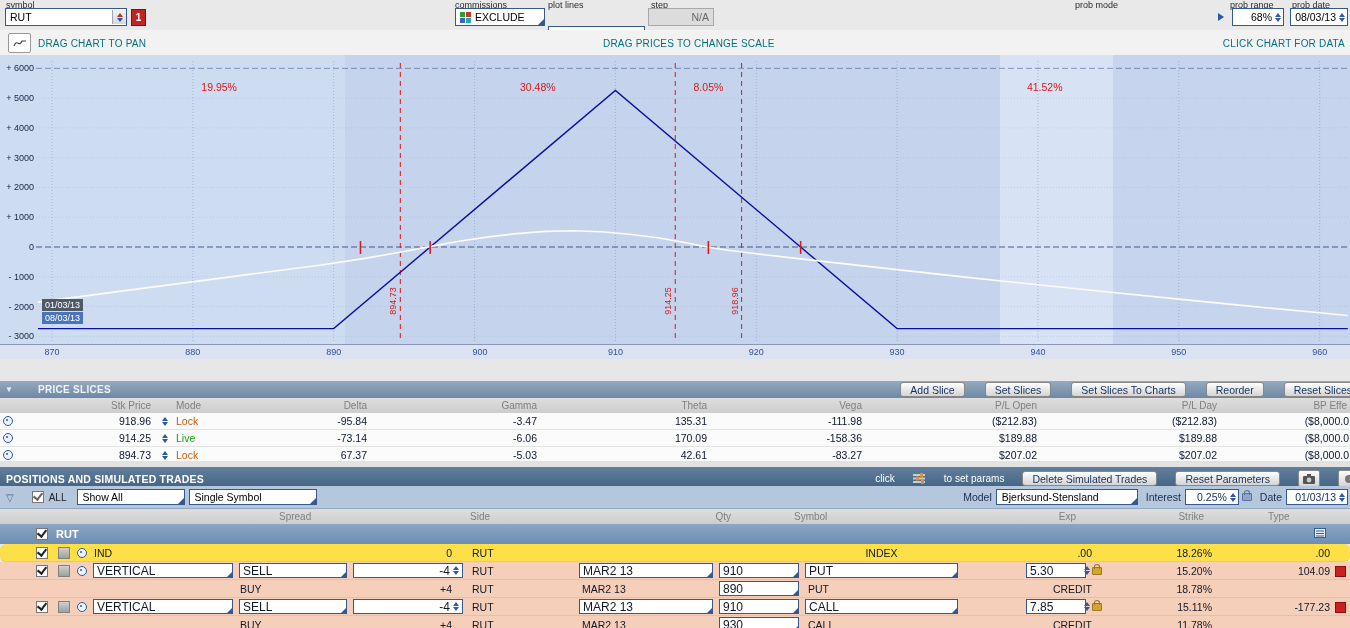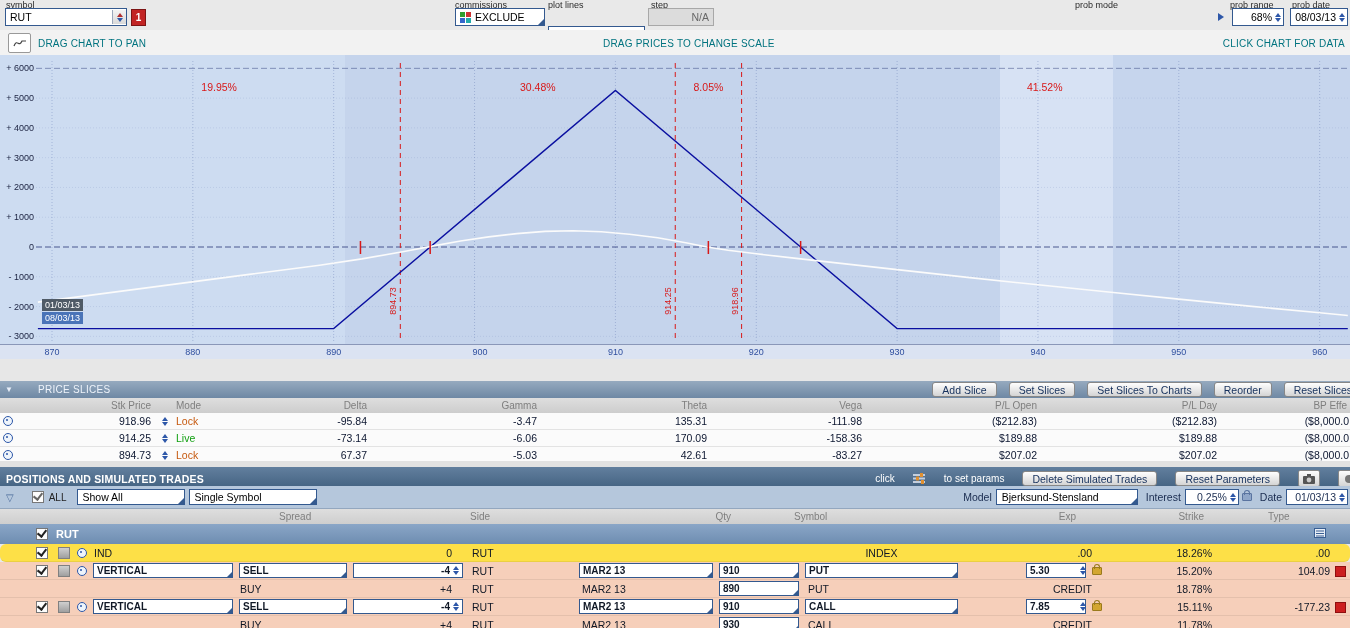--- a/index.html
+++ b/index.html
@@ -63,22 +63,22 @@
   .lk.blue{background:#8fa6c8;border-color:#5a74a0;} .lk.blue::before{border-color:#5a74a0;}
   .al{display:inline-block;width:9px;height:9px;background:#cc1f1f;border:1px solid #8e0f0f;}
 
   
   :root{
     --slcols:16px 138px 18px 62px 136px 170px 170px 155px 175px 180px 1fr;
     --pcols:30px 24px 20px 16px 146px 114px 116px 110px 140px 86px 159px 145px 112px 132px;
   }
   #psbar{position:absolute;left:0;top:381px;width:1350px;height:17px;
       background:linear-gradient(#96aabf,#6e88a4);display:flex;align-items:center;color:#eef3fa;font-size:10px;}
-  #psbar .title{font-weight:normal;letter-spacing:.3px;margin-left:4px;padding-left:21px;}
-  #psbar .btns{margin-left:auto;display:flex;gap:12px;padding-right:0;}
+  #psbar .title{font-weight:bold;letter-spacing:.3px;margin-left:4px;padding-left:21px;}
+  #psbar .btns{margin-left:auto;display:flex;gap:20px;padding-right:0;}
   #psbar .btns .btn:last-child{margin-right:-12px;}
   #pshead{position:absolute;left:0;top:398px;width:1350px;height:15px;background:linear-gradient(#dedede,#cdcdcd);
       display:grid;grid-template-columns:var(--slcols);align-items:center;font-size:10px;color:#7f7f7f;}
   #psrows{position:absolute;left:0;top:413px;width:1350px;}
   .slrow{height:16px;display:grid;grid-template-columns:var(--slcols);align-items:center;background:#fbfbfb;
       border-bottom:1px solid #e3e3e3;font-size:10.5px;color:#0c1630;}
   .num{text-align:right;padding-right:3px;white-space:nowrap;}
   .cc{display:flex;align-items:center;justify-content:center;}
   .modecell{padding-left:4px;font-size:10.5px;cursor:pointer;}
   .hl{padding-left:4px;} .hr{text-align:right;padding-right:3px;}
@@ -99,21 +99,21 @@
   #poshead{position:absolute;left:0;top:509px;width:1350px;height:15px;background:linear-gradient(#dedede,#cecece);
       display:grid;grid-template-columns:var(--pcols);align-items:center;font-size:10px;color:#7f7f7f;gap:46px;}
   #posgroup{position:absolute;left:0;top:524px;width:1350px;height:20px;
       background:linear-gradient(#8aa6c7,#6e8db1);display:grid;grid-template-columns:var(--pcols);align-items:center;
       color:#fff;font-size:11px;font-weight:bold;}
   #posrows{position:absolute;left:0;top:544px;width:1350px;}
   .prow{height:17px;display:grid;grid-template-columns:var(--pcols);align-items:center;font-size:10.5px;
       color:#101826;border-bottom:1px solid rgba(0,0,0,.07);}
   .rw-a{background:#fde047;border-radius:6px;} .rw-b{background:#f6cfba;}
   .bx{position:relative;background:#fff;border:1px solid #33598f;height:13px;display:flex;align-items:center;
-      padding:0 3px;margin:0 3px;font-size:10px;box-sizing:content-box;cursor:pointer;font-weight:bold;}
+      padding:0 3px;margin:0 3px;font-size:12px;box-sizing:content-box;cursor:pointer;}
   .bx.dd::after{content:"";position:absolute;right:0;bottom:0;border-left:5px solid transparent;border-bottom:5px solid #33598f;}
   .qbx{flex:1;justify-content:flex-end;}
   .pricecell{display:flex;justify-content:flex-end;align-items:center;padding-right:4px;}
   .pbx{width:52px;justify-content:flex-start;gap:28px;}
   .deltacell{position:relative;text-align:right;padding-right:20px;}
   .deltacell .al{position:absolute;right:4px;top:50%;margin-top:-5px;}
   .ctr{text-align:center;}
   .grpicon{position:absolute;right:24px;top:4px;}
   .tri{color:#4a6a9a;font-size:10px;}
 </style>

